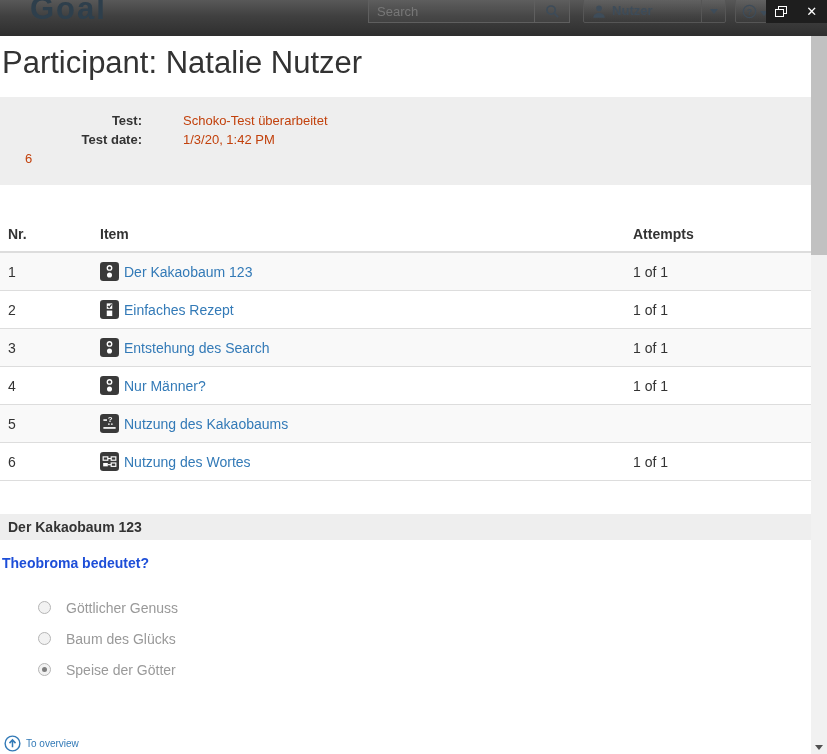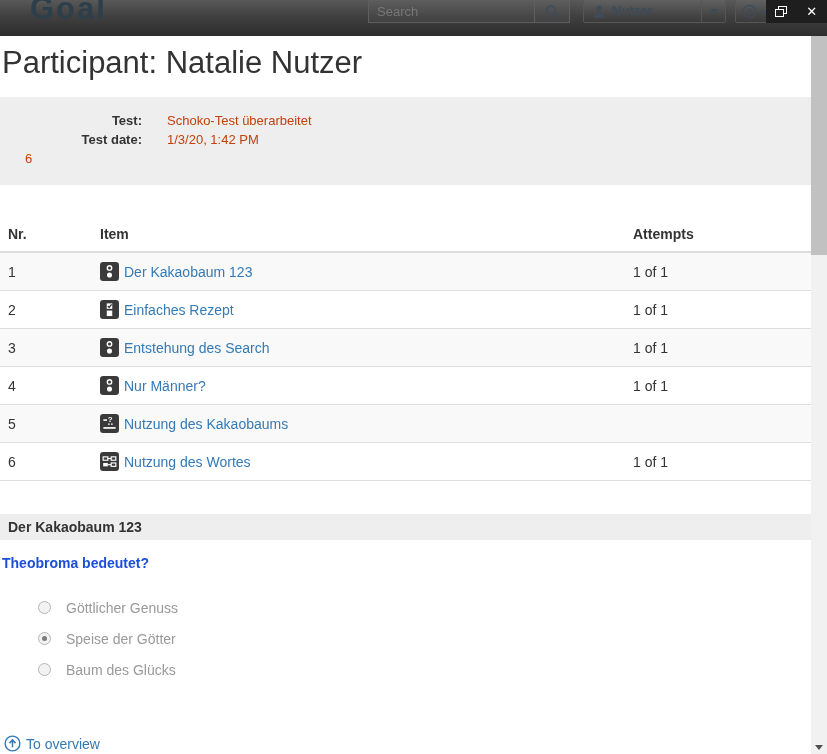--- a/index.html
+++ b/index.html
@@ -47,21 +47,21 @@
     border-bottom:5px solid #7a7a7a; }
   .tri-down { width:0; height:0; border-left:4px solid transparent; border-right:4px solid transparent;
     border-top:5px solid #505050; }
   .sb-thumb { position:absolute; left:0; top:12px; width:16px; height:220px; background:#c1c1c1; cursor:grab; }
 
   
   .main { position:absolute; top:23px; left:0; width:811px; height:748px; overflow:hidden; background:#fff; }
   h1.page-title { margin:21px 0 0 2px; font-size:31px; font-weight:400; color:#333; line-height:38px; }
 
   .info-panel { margin-top:15px; width:811px; background:#eeeeee; padding:14px 0 17px 0; }
-  .info-row { display:flex; line-height:19px; }
+  .info-row { display:flex; line-height:19px;gap:16px; }
   .info-label { width:142px; text-align:right; font-weight:bold; color:#333; font-size:13px; }
   .info-value { margin-left:25px; color:#c2410c; font-size:13px; }
 
   table.items { margin-top:35px; width:811px; border-collapse:collapse; font-size:14px; }
   table.items th { text-align:left; font-weight:bold; color:#333; padding:6px 8px 9px 8px;
     border-bottom:2px solid #ddd; font-size:14px; }
   table.items td { padding:9px 8px; border-top:1px solid #ddd; color:#333; height:37px; vertical-align:middle; }
   table.items tbody tr:first-child td { border-top:none; }
   table.items tbody tr:nth-child(odd) { background:#f9f9f9; }
   table.items tbody tr:last-child { border-bottom:1px solid #ddd; }
@@ -78,21 +78,21 @@
 
   .options { margin-top:21px; }
   .option-row { display:flex; align-items:center; gap:15px; padding-left:38px; height:31px; }
   .radio { width:13px; height:13px; border-radius:50%; border:1px solid #b5b5b5;
     background:#f2f2f2; position:relative; flex:0 0 13px; }
   .option-row.selected .radio::after { content:""; position:absolute; left:3px; top:3px;
     width:5px; height:5px; border-radius:50%; background:#7d7d7d; }
   .option-label { color:#999; font-size:14px; }
 
   .footer-link { position:absolute; left:4px; top:712px; display:flex; align-items:center; gap:5px;
-    color:#337ab7; font-size:14px; cursor:pointer; text-decoration:none; }
+    color:#337ab7; font-size:10px; cursor:pointer; text-decoration:none; }
 </style>
 </head>
 <body>
 
 <div class="titlebar">
   <div class="logo">Goal</div>
 
   <div class="search-group">
     <input class="search-input" type="text" placeholder="Search" style="">
     <div class="search-btn">
@@ -275,27 +275,27 @@
     <span class="section-title">Der Kakaobaum 123</span>
   </div>
 
   <p class="q-prompt">Theobroma bedeutet?</p>
 
   <div class="options">
     <div class="option-row">
       <span class="radio"></span>
       <span class="option-label">Göttlicher Genuss</span>
     </div>
+    <div class="option-row">
+      <span class="radio"></span>
+      <span class="option-label">Baum des Glücks</span>
+    </div>
     <div class="option-row selected">
       <span class="radio"></span>
       <span class="option-label">Speise der Götter</span>
-    </div>
-    <div class="option-row">
-      <span class="radio"></span>
-      <span class="option-label">Baum des Glücks</span>
     </div>
   </div>
 
   <a class="footer-link">
     <svg width="17" height="17" viewBox="0 0 18 18">
       <circle cx="9" cy="9" r="7.8" fill="none" stroke="#337ab7" stroke-width="1.5"></circle>
       <path d="M9 13 V6 M5.8 8.6 L9 5.2 L12.2 8.6" fill="none" stroke="#337ab7" stroke-width="1.6"></path>
     </svg>
     <span>To overview</span>
   </a>

